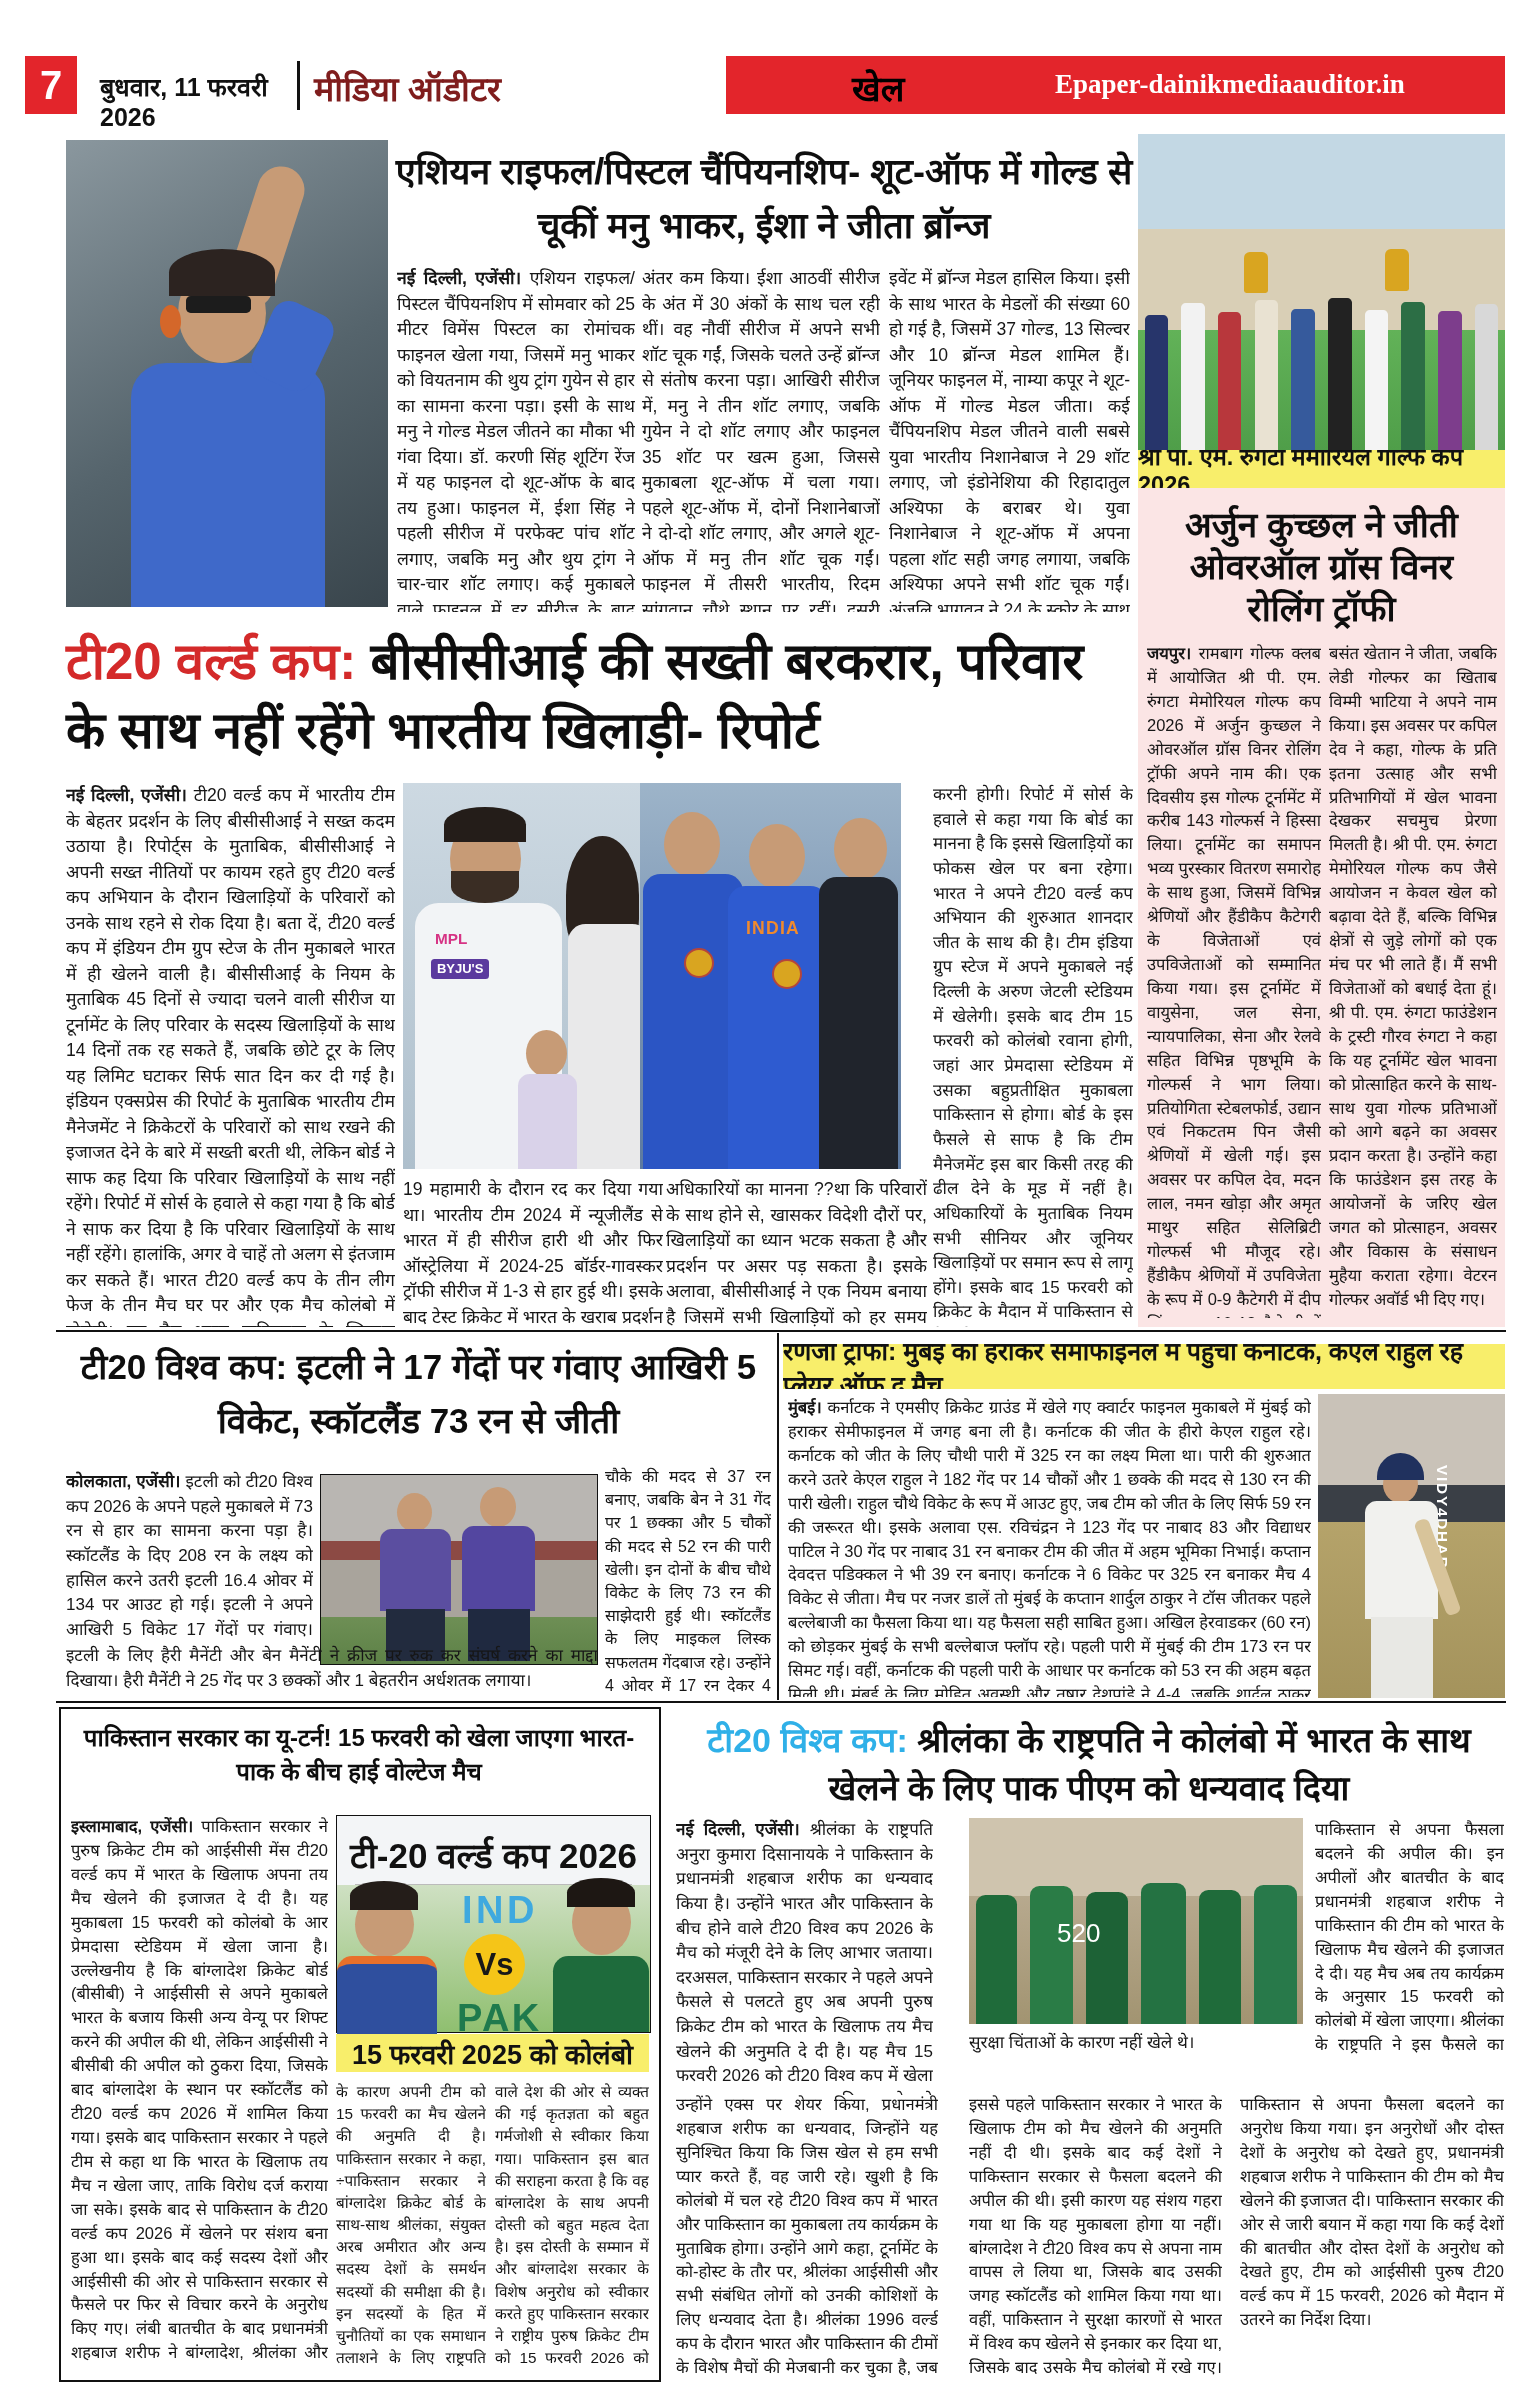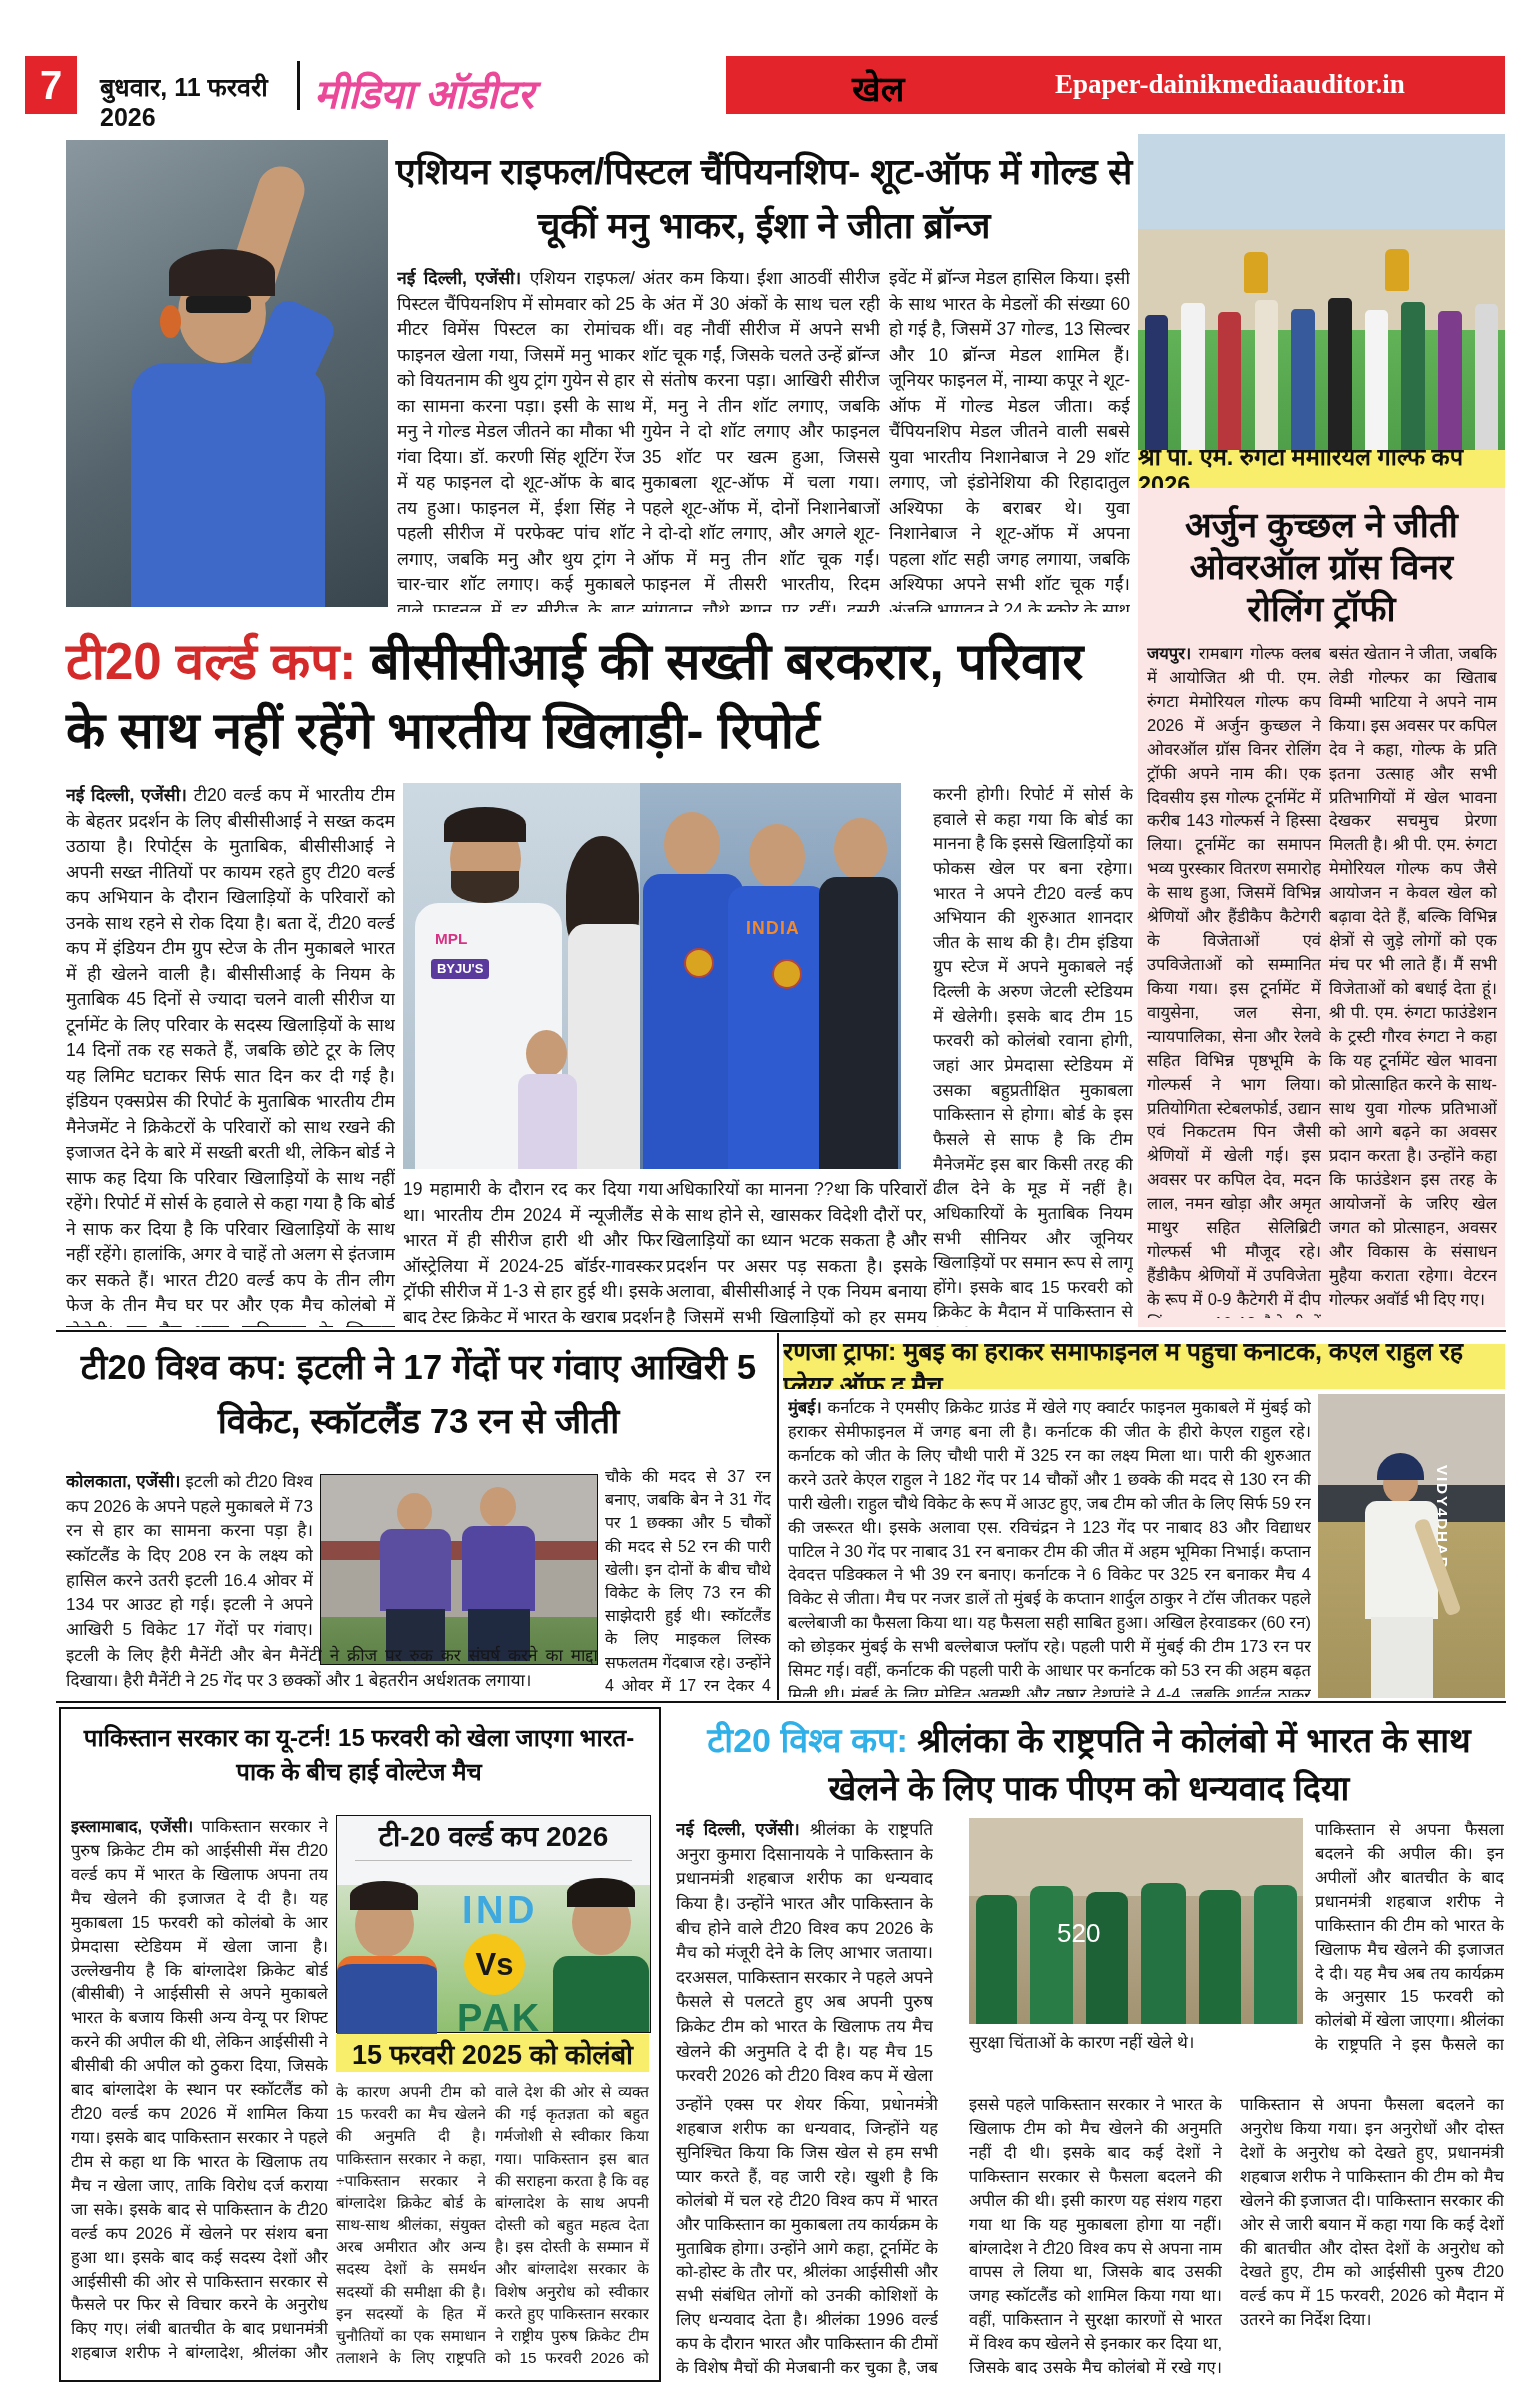--- a/index.html
+++ b/index.html
@@ -21,21 +21,21 @@
 </head>
 <body>
 
 <div class="page">
 
   <div class="abs" style="left:25px;top:56px;width:52px;height:58px;background:#e3252b;display:flex;align-items:center;justify-content:center;">
     <span style="color:#fff;font-size:40px;font-weight:bold;">7</span>
   </div>
   <div class="abs" style="left:100px;top:69px;width:194px;font-size:25px;font-weight:bold;color:#111;">बुधवार, 11 फरवरी 2026</div>
   <div class="abs rule" style="left:297px;top:61px;width:2.9px;height:49px;"></div>
-  <div class="abs" style="left:314px;top:65px;width:388px;font-size:40px;font-weight:bold;color:#ec4899;font-style:italic;">मीडिया ऑडीटर</div>
+  <div class="abs" style="left:314px;top:65px;width:388px;font-size:34px;font-weight:bold;color:#7f1d1d;">मीडिया ऑडीटर</div>
   <div class="abs" style="left:726px;top:56px;width:779px;height:58px;background:#e3252b;">
     <span style="position:absolute;left:126px;top:8.2px;color:#000000;font-size:35px;font-weight:bold;">खेल</span>
     <span style="position:absolute;left:329px;top:13px;color:#fff;font-size:27px;font-weight:bold;font-family:'Liberation Serif','DejaVu Serif',serif;">Epaper-dainikmediaauditor.in</span>
   </div>
 
   <div class="abs photo" style="left:66px;top:140px;width:322px;height:467px;background:linear-gradient(150deg,#8a979e,#55646c 55%,#39454c);">
     <div class="abs" style="left:176px;top:23.5px;width:47px;height:147px;background:#c79b76;border-radius:23.5px;transform:rotate(18deg);"></div>
     <div class="abs head" style="left:112px;top:123px;width:88px;height:100px;"></div>
     <div class="abs" style="left:103px;top:109px;width:106px;height:47px;background:#2c2320;border-radius:50% 50% 0 0;"></div>
     <div class="abs" style="left:120px;top:156px;width:65px;height:16.5px;background:#1c1c1c;border-radius:4.7px;"></div>
@@ -155,21 +155,21 @@
   </div>
 
   <div class="abs" style="left:59px;top:1707px;width:598px;height:671px;border:2.4px solid #111;background:#fff;"></div>
   <div class="abs hl center" style="left:71px;top:1721px;width:576px;height:88px;font-size:24px;line-height:1.4;">पाकिस्तान सरकार का यू-टर्न! 15 फरवरी को खेला जाएगा भारत-पाक के बीच हाई वोल्टेज मैच</div>
   <div class="abs bodytext" style="left:71px;top:1815px;width:257px;height:552px;font-size:16.5px;">
     <span class="byline">इस्लामाबाद, एजेंसी।</span>
     <span>पाकिस्तान सरकार ने पुरुष क्रिकेट टीम को आईसीसी मेंस टी20 वर्ल्ड कप में भारत के खिलाफ अपना तय मैच खेलने की इजाजत दे दी है। यह मुकाबला 15 फरवरी को कोलंबो के आर प्रेमदासा स्टेडियम में खेला जाना है। उल्लेखनीय है कि बांग्लादेश क्रिकेट बोर्ड (बीसीबी) ने आईसीसी से अपने मुकाबले भारत के बजाय किसी अन्य वेन्यू पर शिफ्ट करने की अपील की थी, लेकिन आईसीसी ने बीसीबी की अपील को ठुकरा दिया, जिसके बाद बांग्लादेश के स्थान पर स्कॉटलैंड को टी20 वर्ल्ड कप 2026 में शामिल किया गया। इसके बाद पाकिस्तान सरकार ने पहले टीम से कहा था कि भारत के खिलाफ तय मैच न खेला जाए, ताकि विरोध दर्ज कराया जा सके। इसके बाद से पाकिस्तान के टी20 वर्ल्ड कप 2026 में खेलने पर संशय बना हुआ था। इसके बाद कई सदस्य देशों और आईसीसी की ओर से पाकिस्तान सरकार से फैसले पर फिर से विचार करने के अनुरोध किए गए। लंबी बातचीत के बाद प्रधानमंत्री शहबाज शरीफ ने बांग्लादेश, श्रीलंका और अन्य मित्र देशों के अनुरोधों</span>
   </div>
 
   <div class="abs" style="left:336px;top:1815px;width:313px;height:216px;border:1.8px solid #111;background:linear-gradient(#f3f5f7 0%,#f3f5f7 32%,#cfe0c3 32%,#8fbf6f 100%);">
-    <div class="center" style="margin-top:0;font-size:28px;font-weight:bold;color:#111;">टी-20 वर्ल्ड कप 2026</div>
+    <div class="center" style="margin-top:15px;font-size:35px;font-weight:bold;color:#111;">टी-20 वर्ल्ड कप 2026</div>
     <div style="height:1.2px;background:#bbb;margin:5.9px 17.6px 0 17.6px;"></div>
     <div class="abs head" style="left:17.6px;top:76px;width:59px;height:65px;"></div>
     <div class="abs" style="left:13px;top:65px;width:68px;height:29px;background:#241d19;border-radius:50% 50% 0 0;"></div>
     <div class="abs" style="left:0;top:140px;width:100px;height:76px;background:#2f4f9e;border-top:8.2px solid #e8702a;border-radius:15.3px 15.3px 0 0;"></div>
     <div class="abs head" style="left:235px;top:73px;width:59px;height:66px;"></div>
     <div class="abs" style="left:230px;top:62px;width:68px;height:29px;background:#1d1713;border-radius:50% 50% 0 0;"></div>
     <div class="abs" style="left:216px;top:140px;width:96px;height:76px;background:#1e6b3c;border-radius:15.3px 15.3px 0 0;"></div>
     <div class="abs" style="left:125px;top:73px;font-size:38px;font-weight:bold;color:#3fa9df;letter-spacing:3.5px;">IND</div>
     <div class="abs" style="left:127px;top:118px;width:61px;height:61px;background:#f5c518;border-radius:50%;display:flex;align-items:center;justify-content:center;">
       <span style="font-size:31px;font-weight:bold;color:#181818;">Vs</span>

